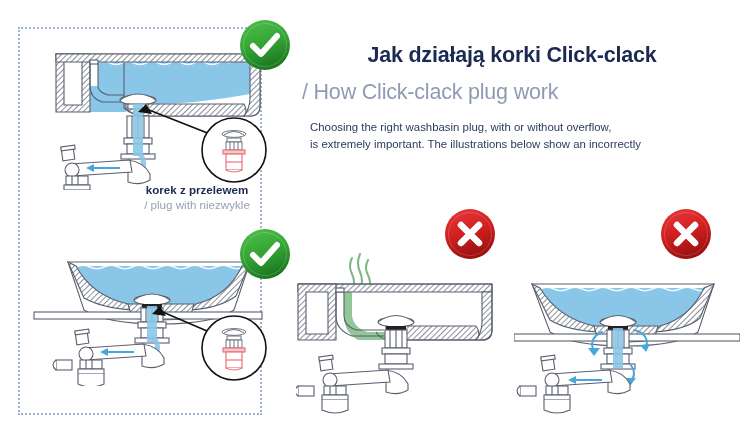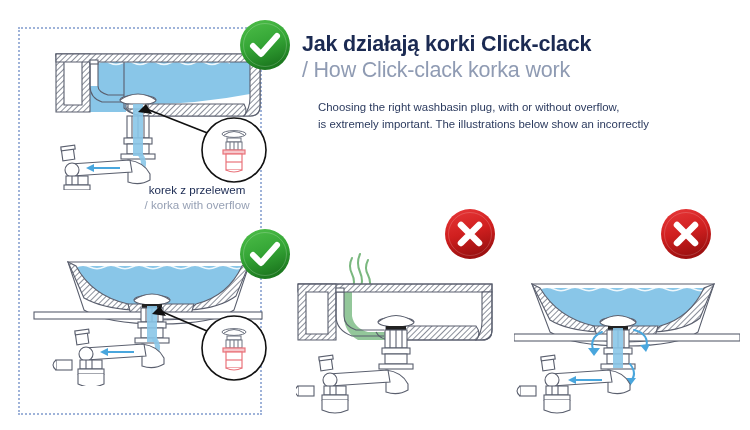--- a/index.html
+++ b/index.html
@@ -25,41 +25,42 @@
   .illo svg{display:block;}
 
   
   .badge{position:absolute;border-radius:50%;}
   .badge svg{display:block;}
 
   
   .text-col{position:absolute;left:302px;top:32px;width:420px;}
   .title-pl{
     font-size:21.5px;font-weight:700;color:#1b2a52;
-    letter-spacing:-0.2px;line-height:1.15;margin:0;
+    letter-spacing:-0.2px;line-height:1.15;margin:11px;
     white-space:nowrap;
+    text-align:center;
   }
   .title-en{
     font-size:21.5px;font-weight:400;color:#8f9bb3;
     letter-spacing:-0.2px;line-height:1.22;margin:0 0 14px 0;
     white-space:nowrap;
   }
   .para-bold{
     font-size:11.4px;font-weight:700;color:#1b2a52;
     line-height:1.48;margin:0 0 11px 0;
   }
   .para-reg{
     font-size:11.4px;font-weight:400;color:#2b3a5e;
-    line-height:1.48;margin:16px;
+    line-height:1.48;margin:8px;
   }
 
   
   .caption{position:absolute;text-align:center;width:170px;}
   .caption .pl{
-    font-size:11.6px;font-weight:400;color:#1b2a52;
+    font-size:11.6px;font-weight:700;color:#1b2a52;
     line-height:1.3;display:block;
   }
   .caption .en{
     font-size:11.6px;font-weight:400;color:#97a1b5;
     line-height:1.3;display:block;
   }
 </style>
 </head>
 <body>
 
@@ -175,21 +176,21 @@
   <div class="badge" style="left:238px;top:18px;">
     <svg width="54" height="54" viewBox="0 0 54 54">
       <circle cx="27" cy="27" r="25" fill="url(#greenGrad)"></circle>
       <circle cx="27" cy="27" r="21.5" fill="none" stroke="#ffffff" stroke-width="0.8" opacity="0.25"></circle>
       <path d="M15,28 L23,36 L39,18" fill="none" stroke="#ffffff" stroke-width="6" stroke-linecap="round" stroke-linejoin="round"></path>
     </svg>
   </div>
 
   <div class="caption" style="left:112px;top:182px;">
     <span class="pl">korek z przelewem</span>
-    <span class="en">/ korka with overflow</span>
+    <span class="en">/ plug with niezwykle</span>
   </div>
 
   <div class="illo" style="left:28px;top:238px;">
     <svg width="240" height="148" viewBox="0 0 240 148">
 
       <g stroke="#5a5f6e" stroke-width="1.1" fill="none">
 
         <path d="M48,28 L214,28 Q200,58 168,66 L132,70 L100,66 Q64,58 48,28 Z" fill="#89c6e8" stroke="none"></path>
         <path d="M48,29 q7,-3.5 14,0 t14,0 t14,0 t14,0 t14,0 t14,0 t14,0 t14,0 t14,0 t14,0 t14,0 t14,0" stroke="#ffffff" stroke-width="1.4" fill="none" opacity="0.85"></path>
 
@@ -262,21 +263,21 @@
     <svg width="54" height="54" viewBox="0 0 54 54">
       <circle cx="27" cy="27" r="25" fill="url(#greenGrad)"></circle>
       <circle cx="27" cy="27" r="21.5" fill="none" stroke="#ffffff" stroke-width="0.8" opacity="0.25"></circle>
       <path d="M15,28 L23,36 L39,18" fill="none" stroke="#ffffff" stroke-width="6" stroke-linecap="round" stroke-linejoin="round"></path>
     </svg>
   </div>
 
 
   <div class="text-col">
     <h1 class="title-pl">Jak działają korki Click-clack</h1>
-    <h2 class="title-en">/ How Click-clack korka work</h2>
+    <h2 class="title-en">/ How Click-clack plug work</h2>
 
 
     <p class="para-reg">
       <span>Choosing the right washbasin plug, with or without overflow,</span><br>
       <span>is extremely important. The illustrations below show an incorrectly</span><br>
     </p>
   </div>
 
   <div class="illo" style="left:296px;top:252px;">
     <svg width="210" height="170" viewBox="0 0 210 170">

